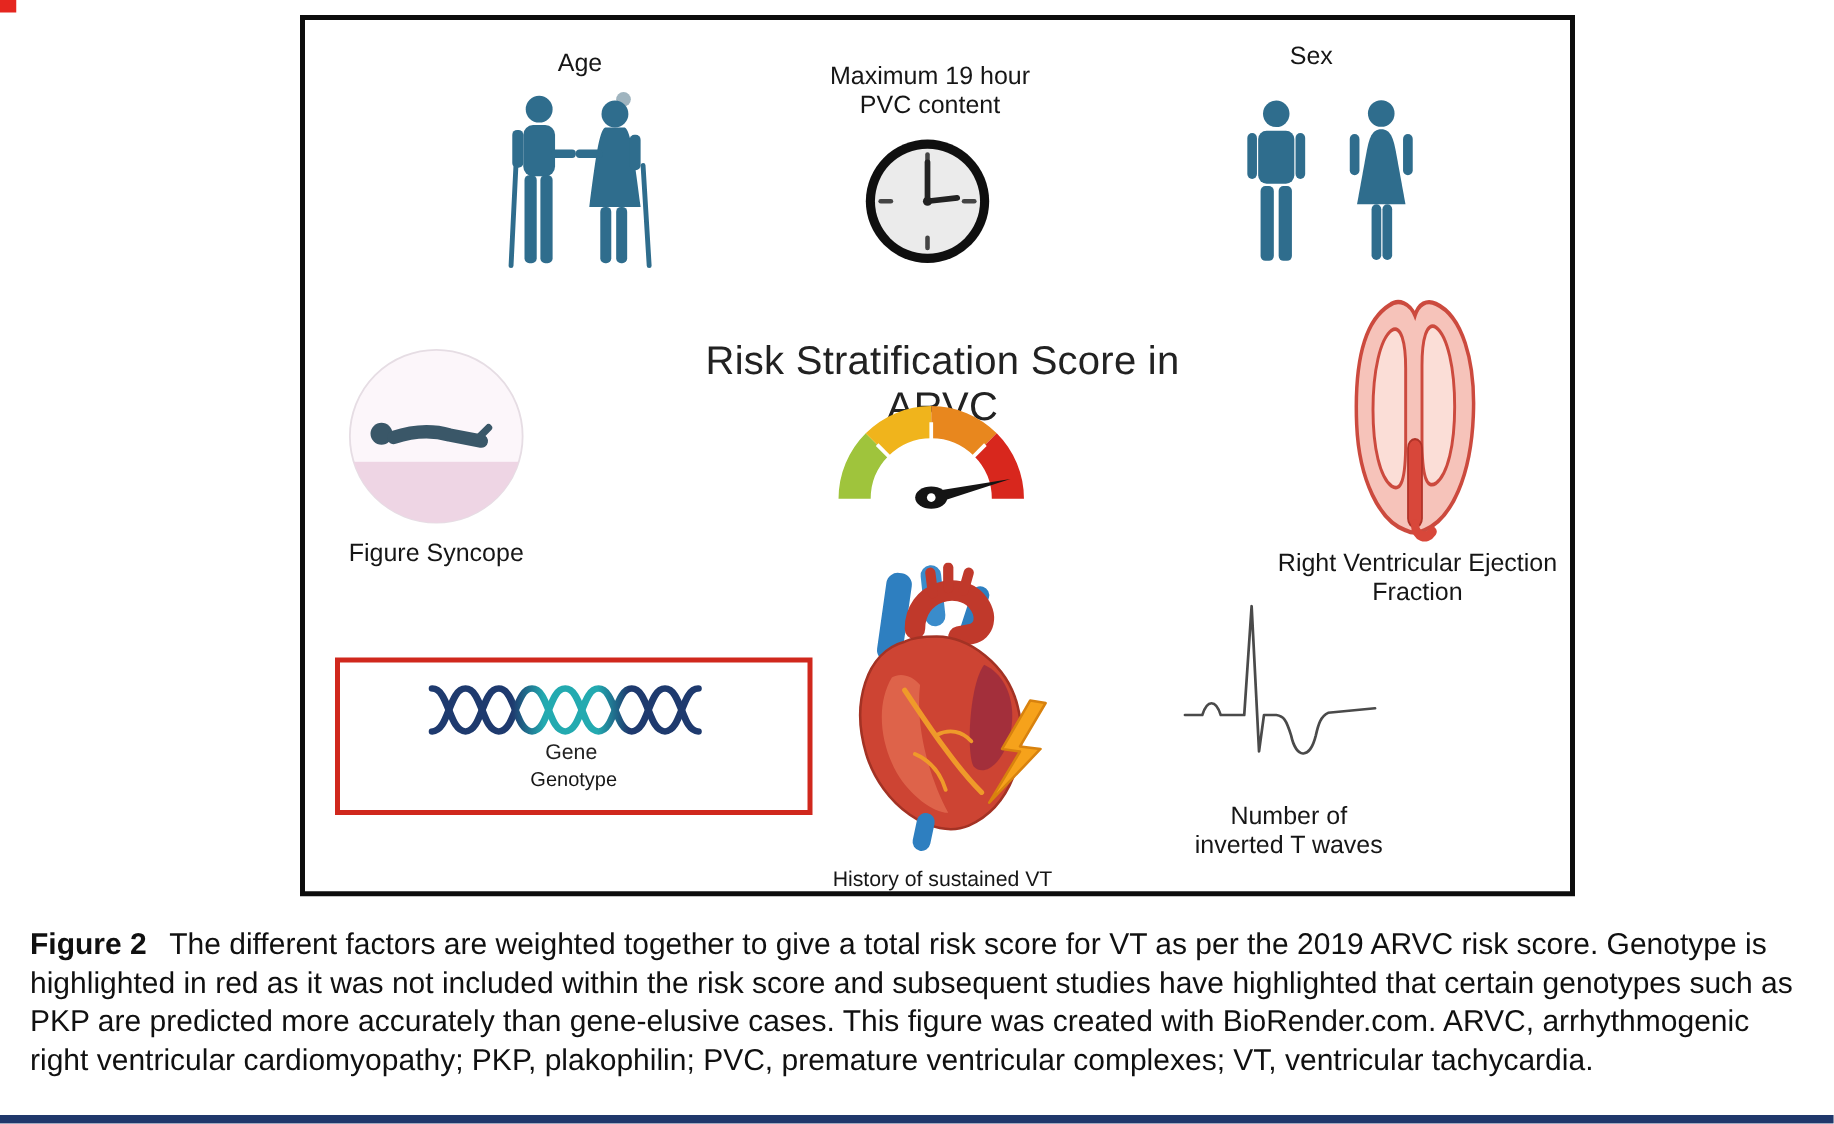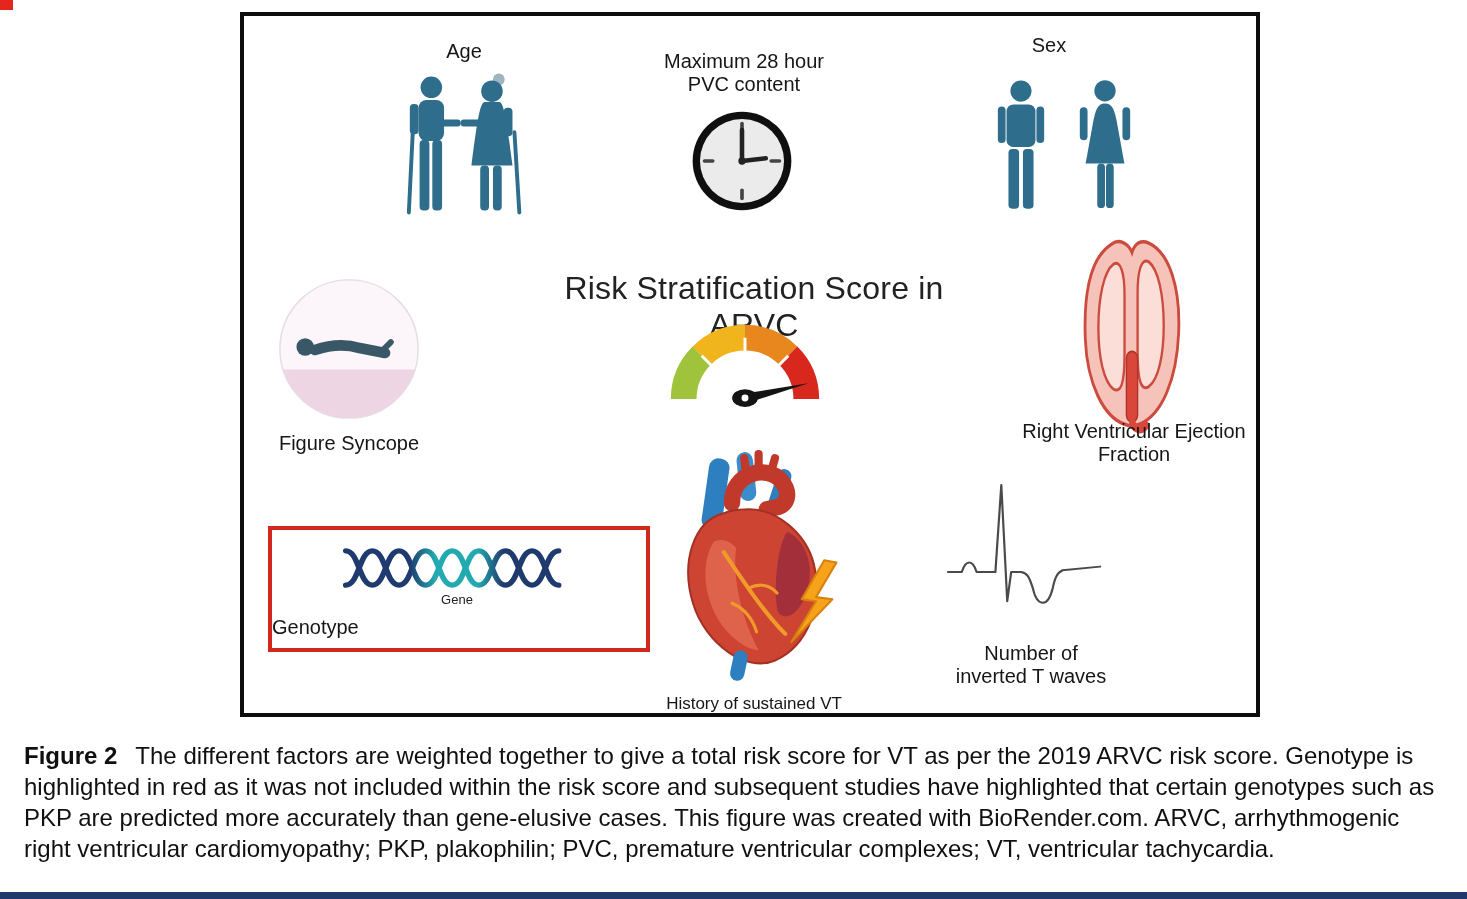--- a/index.html
+++ b/index.html
@@ -6,22 +6,22 @@
   .page{position:relative;width:1467px;height:899px;background:#fff;
         font-family:"Liberation Sans",sans-serif;color:#1b1b1b;overflow:hidden;padding-left:30px;}
   .abs{position:absolute;}
   .corner-mark{left:0;top:0;width:13px;height:10px;background:#e5261f;}
   .bottom-bar{left:0;top:892px;width:1467px;height:7px;background:#20386b;}
   .fig{left:240px;top:12px;width:1020px;height:705px;border:4px solid #0d0d0d;box-sizing:border-box;background:#fff;}
   .lbl{text-align:center;font-size:20px;line-height:23px;color:#161616;}
   .preline{white-space:pre-line;}
   .fig-title{font-size:32px;font-weight:500;color:#222;text-align:center;letter-spacing:.2px;}
   .genotype-box{border:4px solid #d0281d;box-sizing:border-box;background:#fff;}
-  .gene-lbl{font-size:13px;text-align:center;color:#222;}
-  .genotype-lbl{font-size:20px;color:#161616;}
+  .gene-lbl{font-size:17px;text-align:center;color:#222;}
+  .genotype-lbl{font-size:16px;text-align:center;color:#161616;}
   .vt-lbl{font-size:17px;}
   .caption{left:24px;top:740px;width:1424px;font-size:24px;line-height:31px;color:#101010;margin:0;}
   .caption b{margin-right:18px;}
   svg{display:block;}
 </style>
 </head>
 <body>
 
 <div class="page">
 
@@ -45,21 +45,21 @@
           <rect x="60" y="49" width="22" height="7" rx="3"></rect>
           <rect x="104" y="37" width="9" height="29" rx="4"></rect>
           <rect x="80" y="96" width="9" height="46" rx="4"></rect>
           <rect x="93" y="96" width="9" height="46" rx="4"></rect>
         </g>
         <line x1="11" y1="62" x2="7" y2="144" stroke="#2f6d8d" stroke-width="4" stroke-linecap="round"></line>
         <line x1="115" y1="62" x2="120" y2="144" stroke="#2f6d8d" stroke-width="4" stroke-linecap="round"></line>
       </svg>
     </div>
 
-    <div class="abs lbl preline" style="left:390px;top:34px;width:220px;">Maximum 28 hour
+    <div class="abs lbl preline" style="left:390px;top:34px;width:220px;">Maximum 19 hour
 PVC content</div>
     <div class="abs" style="left:445px;top:92px;width:106px;height:106px;">
       <svg viewBox="0 0 116 116" width="106" height="106">
         <circle cx="58" cy="58" r="54" fill="#0f0f0f"></circle>
         <circle cx="58" cy="58" r="46" fill="#ebebeb"></circle>
         <g stroke="#444" stroke-width="4" stroke-linecap="round">
           <line x1="58" y1="17" x2="58" y2="26"></line>
           <line x1="90" y1="58" x2="99" y2="58"></line>
           <line x1="58" y1="90" x2="58" y2="99"></line>
           <line x1="17" y1="58" x2="26" y2="58"></line>
@@ -137,21 +137,21 @@
 
     <div class="abs" style="left:832px;top:220px;width:112px;height:200px;">
       <svg viewBox="0 0 120 170" width="112" height="200" preserveAspectRatio="none">
         <path d="M60,14 C56,6 46,2 38,7 C16,18 8,48 10,88 C12,126 30,154 52,160 C57,162 63,162 68,160 C92,152 108,122 110,82 C112,44 100,14 78,6 C70,3 63,6 60,14 Z" fill="#f6c3ba" stroke="#cc4a3e" stroke-width="3"></path>
         <path d="M40,24 C30,30 24,52 24,78 C24,104 30,124 40,130 C48,134 52,126 52,100 L52,50 C52,32 48,20 40,24 Z" fill="#fbded7" stroke="#cc4a3e" stroke-width="2.5"></path>
         <path d="M78,22 C88,28 94,50 94,76 C94,102 88,122 78,128 C70,132 66,124 66,98 L66,48 C66,30 70,18 78,22 Z" fill="#fbded7" stroke="#cc4a3e" stroke-width="2.5"></path>
         <rect x="54" y="98" width="12" height="60" rx="6" fill="#d8473a" stroke="#b03328" stroke-width="1.5"></rect>
         <path d="M60,156 C60,164 70,167 75,161" fill="none" stroke="#d8473a" stroke-width="7" stroke-linecap="round"></path>
       </svg>
     </div>
-    <div class="abs lbl preline" style="left:765px;top:404px;width:250px;">Right Ventricular Ejection
+    <div class="abs lbl preline" style="left:765px;top:424px;width:250px;">Right Ventricular Ejection
 Fraction</div>
 
     <div class="abs genotype-box" style="left:24px;top:510px;width:382px;height:126px;">
       <div class="abs" style="left:70px;top:14px;width:228px;height:48px;">
         <svg viewBox="0 0 240 56" width="228" height="48" preserveAspectRatio="none">
           <defs>
             <linearGradient id="dnaGrad" x1="0" y1="0" x2="1" y2="0">
               <stop offset="0" stop-color="#1e3a6e"></stop>
                 <stop offset="0.30" stop-color="#1e3a6e"></stop>
               <stop offset="0.42" stop-color="#23aab0"></stop>

